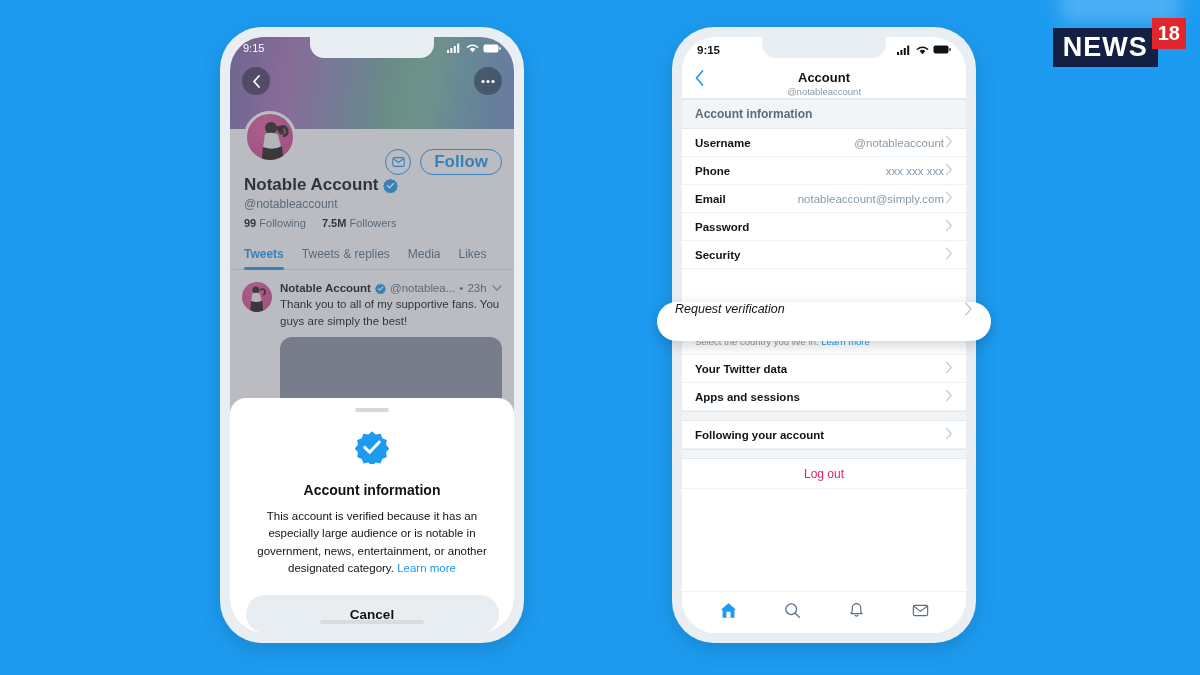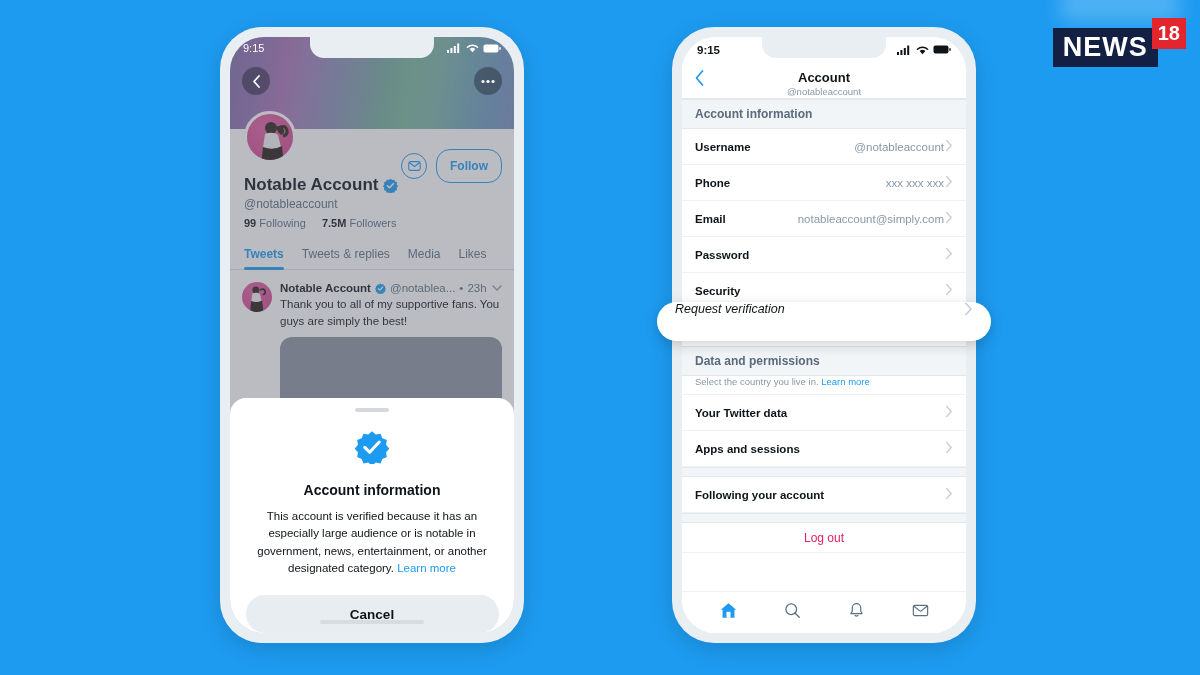--- a/index.html
+++ b/index.html
@@ -120,22 +120,22 @@
     display: flex; align-items: center; gap: 9px; z-index: 12;
   }
   .lp-msg-btn {
     width: 26px; height: 26px; border-radius: 50%;
     border: 1.4px solid #1d9bf0;
     display: flex; align-items: center; justify-content: center;
   }
   .lp-follow-btn {
     height: 26px; border-radius: 14px;
     border: 1.4px solid #1d9bf0;
-    color: #1d9bf0; font-weight: bold; font-size: 12px;
-    display: flex; align-items: center; padding: 16px 13px;
+    color: #1d9bf0; font-weight: bold; font-size: 17px;
+    display: flex; align-items: center; padding: 8px 13px;
   }
 
   .lp-info { position: absolute; left: 14px; top: 138px; right: 12px; z-index: 12; }
   .lp-name {
     font-size: 17px; font-weight: bold; color: #0f1419;
     display: flex; align-items: center; gap: 5px;
   }
   .lp-handle { font-size: 12px; color: #5b7083; margin-top: 2px; }
   .lp-stats { font-size: 11px; color: #5b7083; margin-top: 6px; }
   .lp-stats b { color: #0f1419; font-weight: bold; }
@@ -243,21 +243,21 @@
   .rp-list { position: absolute; top: 62px; left: 0; right: 0; bottom: 0; background: #ffffff; }
 
   .sec-head {
     background: #f1f5f8;
     border-bottom: 1px solid #e3e8ed;
     border-top: 1px solid #e3e8ed;
     padding: 7px 13px;
     font-size: 12px; font-weight: bold; color: #5b6b7b;
   }
   .row {
-    height: 36px; padding: 0 13px;
+    height: 28px; padding: 0 13px;
     display: flex; align-items: center;
     border-bottom: 1px solid #eef2f5;
     background: #ffffff;
   }
   .row .label { font-size: 11.5px; color: #0f1419; font-weight: bold; flex: 0 0 auto; }
   .row .value { margin-left: auto; font-size: 11.5px; color: #8899a6; padding-right: 9px; }
   .row-wrap { position: relative; }
   .chev-abs { position: absolute; right: 13px; top: 50%; transform: translateY(-50%); }
   .subrow {
     padding: 0 13px 7px 13px; background:#ffffff;

